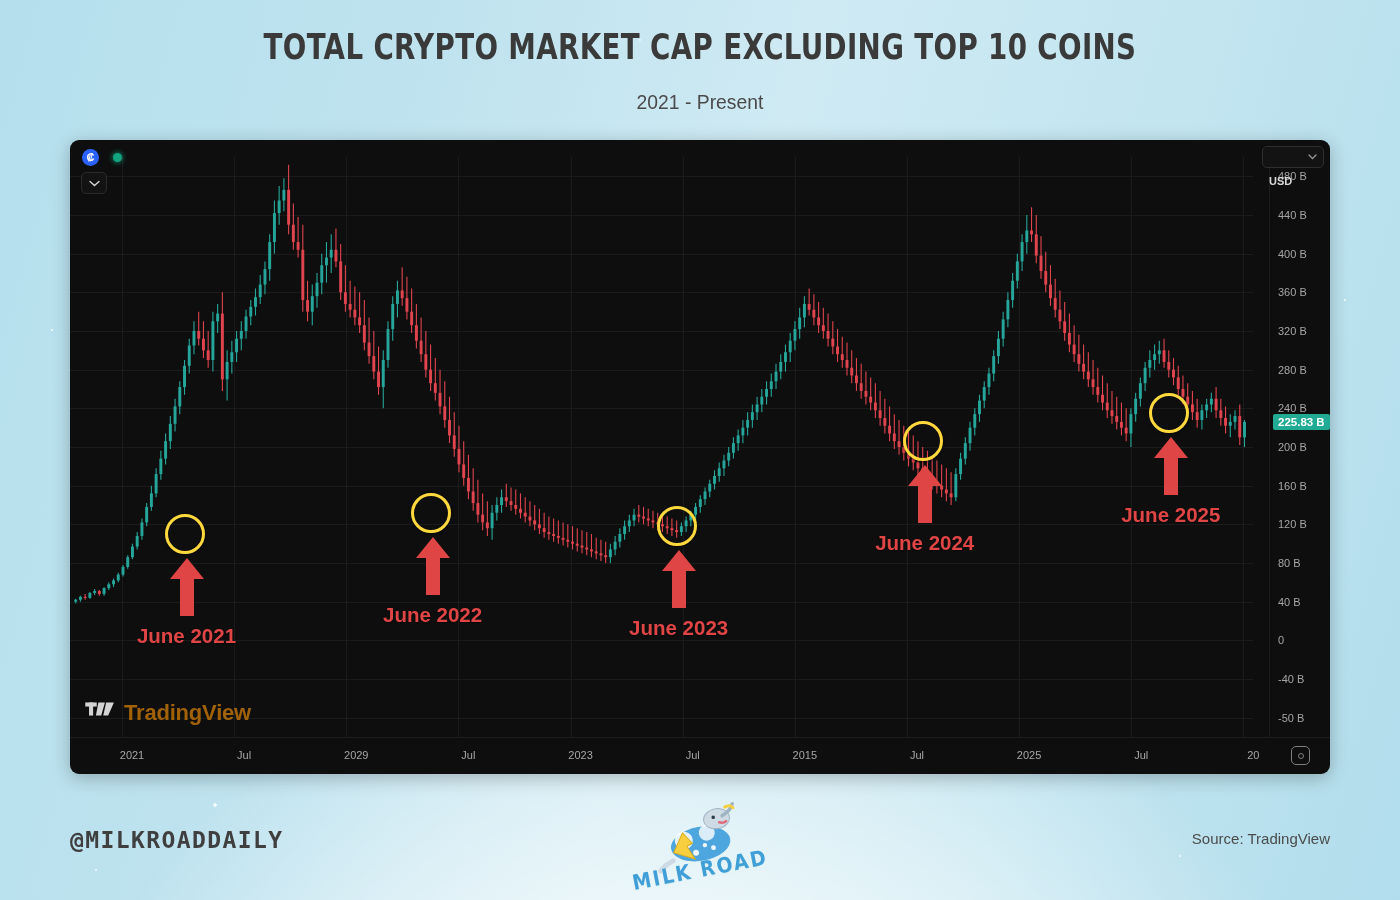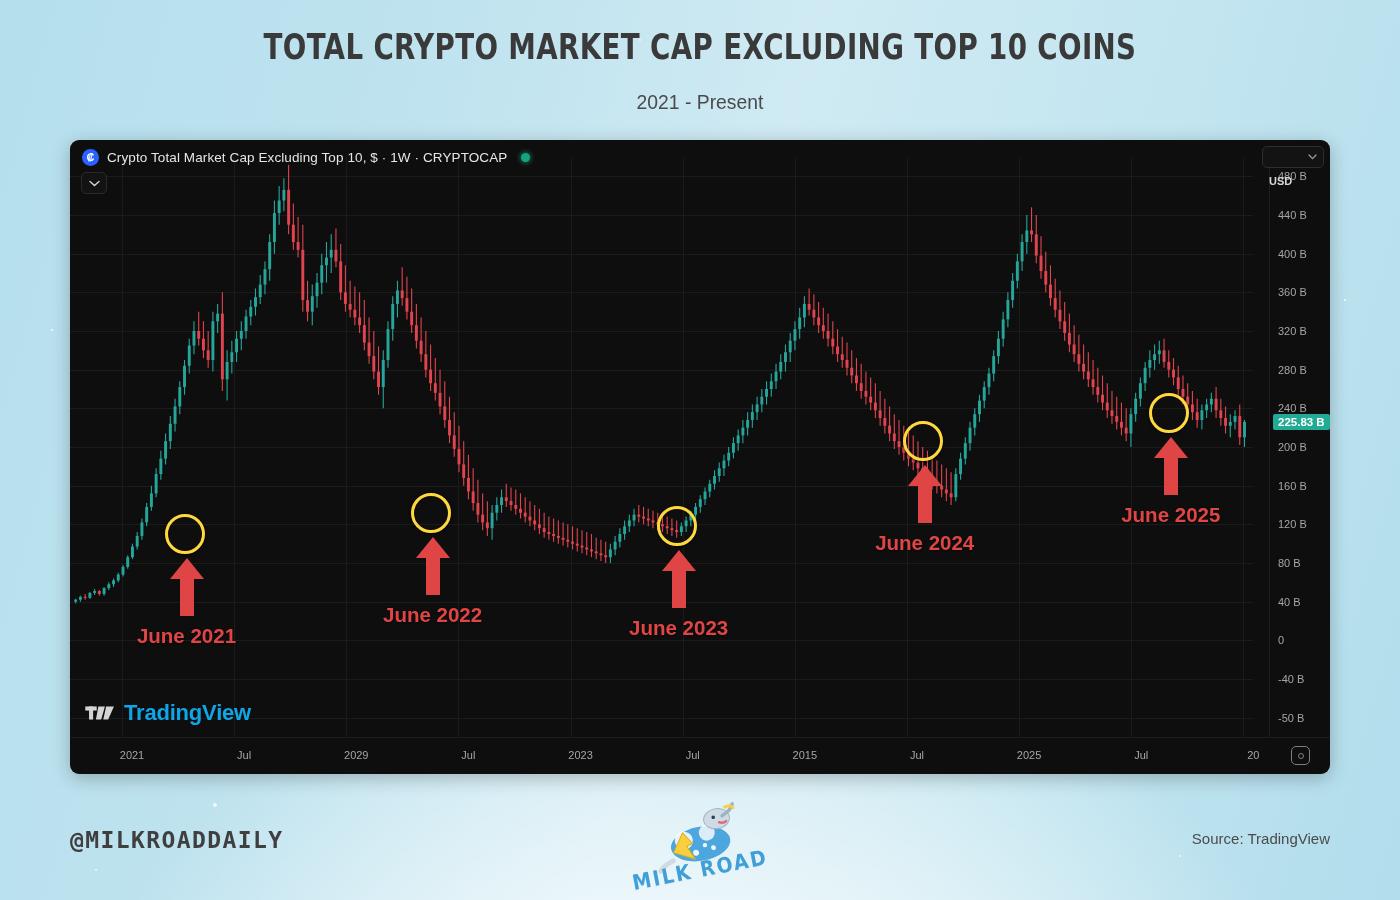--- a/index.html
+++ b/index.html
@@ -144,22 +144,22 @@
   #tv-settings {
     position: absolute; right: 20px; top: 8px;
     width: 19px; height: 19px;
     border: 1.4px solid #7e7e7e; border-radius: 5px;
     display: flex; align-items: center; justify-content: center;
   }
   #tv-settings i { width: 6px; height: 6px; border: 1.4px solid #7e7e7e; border-radius: 50%; display:block;}
 
   #tv-watermark {
     position: absolute; left: 15px; bottom: 48px;
-    display: flex; align-items: center; gap: 9px;
-    color: #0ea5e9; font-size: 22px; font-weight: 600; letter-spacing: -.2px;
+    display: flex; align-items: flex-start; gap: 9px;
+    color: #a16207; font-size: 22px; font-weight: 600; letter-spacing: -.2px;
   }
 
   
   #annos { position: absolute; inset: 0; pointer-events: none; z-index: 8; }
   .anno-circle {
     position: absolute;
     border: 3.2px solid #ffd83d;
     border-radius: 50%;
     box-shadow: 0 1px 3px rgba(0,0,0,.6);
   }
@@ -199,21 +199,20 @@
 
 <div id="bg"></div>
 
 <div id="title">TOTAL CRYPTO MARKET CAP EXCLUDING TOP 10 COINS</div>
 <div id="subtitle">2021 - Present</div>
 
 <div id="panel">
 
   <div id="panel-topbar">
     <div id="symbol-badge">₡</div>
-    <div id="symbol-title">Crypto Total Market Cap Excluding Top 10, $ · 1W · CRYPTOCAP</div>
     <div id="status-dot"></div>
   </div>
 
   <div id="collapse-btn">
     <svg width="11" height="7" viewBox="0 0 11 7">
         <path d="M1 1.4 L5.5 5.6 L10 1.4" stroke="#cfcfcf" stroke-width="1.4" fill="none" stroke-linecap="round"></path>
       </svg>
   </div>
 
   <div id="currency-sel">

